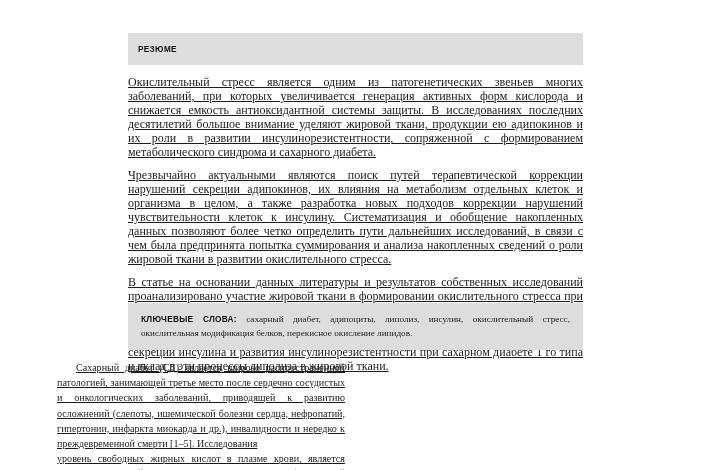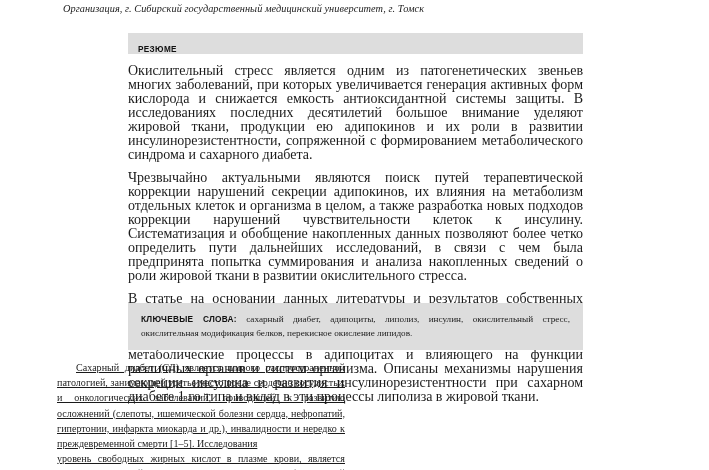--- a/index.html
+++ b/index.html
@@ -41,45 +41,46 @@
   
   .abstract-block {
     position: absolute;
     left: 128px;
     top: 33px;
     width: 455px;
   }
 
   .resume-bar {
     background: #dddddd;
-    height: 21px;
+    height: 32px;
     box-sizing: border-box;
     padding: 5px 0 0 10px;
   }
   .resume-label {
     font-family: "Liberation Sans", "DejaVu Sans", sans-serif;
     font-weight: bold;
     font-size: 8.2px;
     letter-spacing: 0.35px;
     color: #111111;
     line-height: 10px;
   }
 
   .abstract-paras {
     padding-top: 10px;
   }
 
   .abs-para {
-    font-size: 14px;
+    font-size: 12px;
     line-height: 14.05px;
     text-align: justify;
     text-justify: inter-word;
     margin: 0 0 8.5px 0;
     color: #1b1b1b;
     hyphens: none;
+    text-decoration: underline;
   }
   .abs-para:last-child {
     margin-bottom: 4px;
   }
 
   
   .keywords-box {
     position: absolute;
     left: 128px;
     top: 303px;
@@ -128,21 +129,20 @@
   }
   .body-para.indent {
     text-indent: 19px;
   }
 </style>
 </head>
 <body>
 
 <div class="page">
 
-  <div class="running-head">Организация, г. Сибирский государственный медицинский университет, г. Томск</div>
 
   <div class="abstract-block">
 
     <div class="resume-bar">
       <span class="resume-label">РЕЗЮМЕ</span>
     </div>
 
     <div class="abstract-paras">
       <p class="abs-para">Окислительный стресс является одним из патогенетических звеньев многих заболеваний, при которых увеличивается генерация активных форм кислорода и снижается емкость антиоксидантной системы защиты. В исследованиях последних десятилетий большое внимание уделяют жировой ткани, продукции ею адипокинов и их роли в развитии инсулинорезистентности, сопряженной с формированием метаболического синдрома и сахарного диабета.</p>
       <p class="abs-para">Чрезвычайно актуальными являются поиск путей терапевтической коррекции нарушений секреции адипокинов, их влияния на метаболизм отдельных клеток и организма в целом, а также разработка новых подходов коррекции нарушений чувствительности клеток к инсулину. Систематизация и обобщение накопленных данных позволяют более четко определить пути дальнейших исследований, в связи с чем была предпринята попытка суммирования и анализа накопленных сведений о роли жировой ткани в развитии окислительного стресса.</p>

